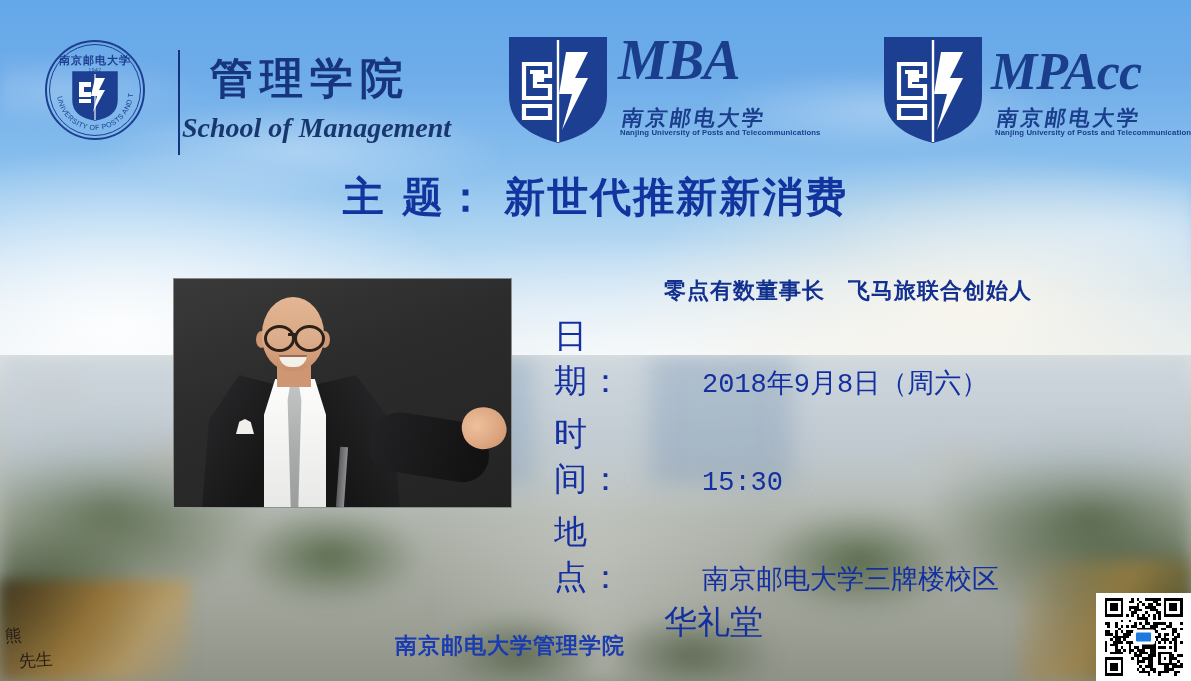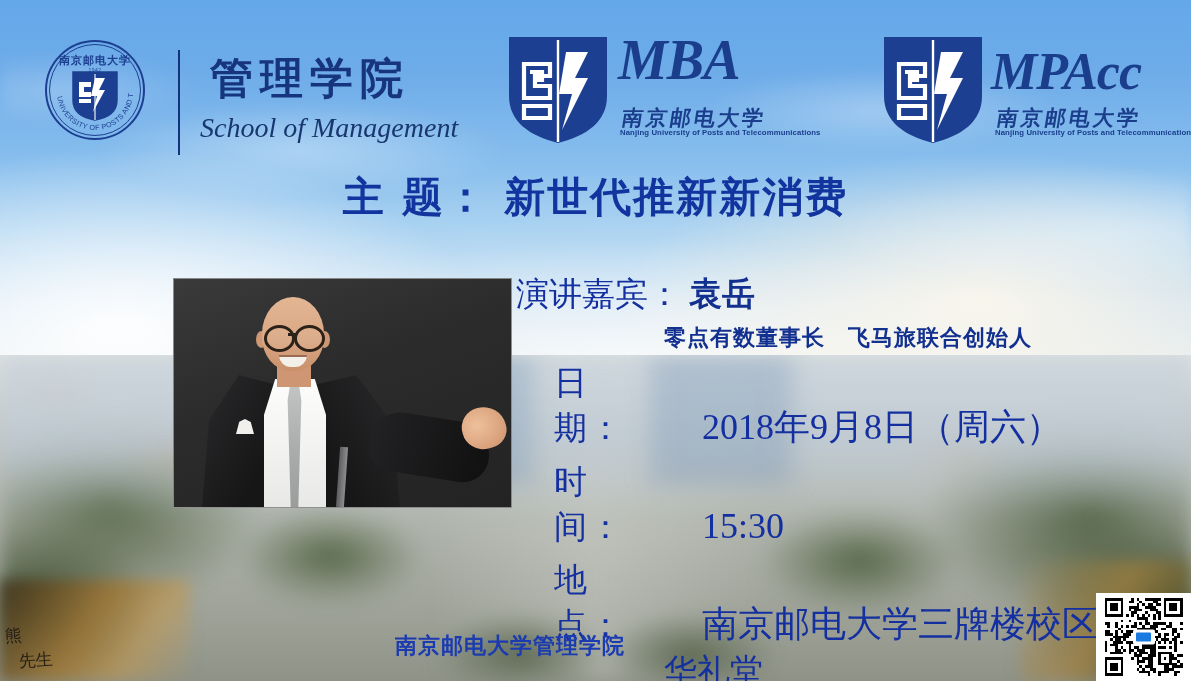--- a/index.html
+++ b/index.html
@@ -159,24 +159,24 @@
     left: 210px; top: 22px;
     font-size: 43px;
     font-weight: bold;
     color: #17357f;
     letter-spacing: 7px;
     font-family: "DejaVu Sans", sans-serif;
     white-space: nowrap;
   }
   .sch-en {
     position: absolute;
-    left: 200px; top: 84px;
+    left: 182px; top: 84px;
     font-size: 28px;
     font-style: italic;
-    font-weight: normal;
+    font-weight: bold;
     color: #18376f;
     font-family: "Liberation Serif", serif;
     white-space: nowrap;
   }
 
   .prog {
     position: absolute;
     top: 0;
     height: 120px;
   }
@@ -353,22 +353,22 @@
   .kv .k {
     display: inline-block;
     width: 148px;
     font-size: 33px;
     letter-spacing: 2px;
     font-family: "DejaVu Sans", sans-serif;
     margin-left: 38px;
   }
   .kv .k span.sp { display:inline-block; width: 58px; }
   .kv .v {
-    font-size: 36px;
-    font-family: Liberation Serif, serif;
+    font-size: 27px;
+    font-family: Liberation Mono, monospace;
   }
   .venue-2 {
     margin-left: 148px;
     font-size: 33px;
     font-family: "DejaVu Sans", sans-serif;
   }
 
   
   .footer-org {
     position: absolute;
@@ -506,23 +506,20 @@
     <div class="ph-ear-r"></div>
     <div class="ph-head"></div>
     <div class="ph-glass-l"></div>
     <div class="ph-glass-r"></div>
     <div class="ph-bridge"></div>
     <div class="ph-mouth"></div>
   </div>
 
   <div class="info">
 
-    <div class="speaker-line">
-      <span class="lbl">演讲嘉宾：</span><span class="speaker-name">袁岳</span>
-    </div>
     <div class="speaker-titles">零点有数董事长　飞马旅联合创始人</div>
 
     <div class="kv">
       <span class="k"><span>日</span><span class="sp"></span><span>期：</span></span><span class="v">2018年9月8日（周六）</span>
     </div>
 
     <div class="kv">
       <span class="k"><span>时</span><span class="sp"></span><span>间：</span></span><span class="v">15:30</span>
     </div>
 

